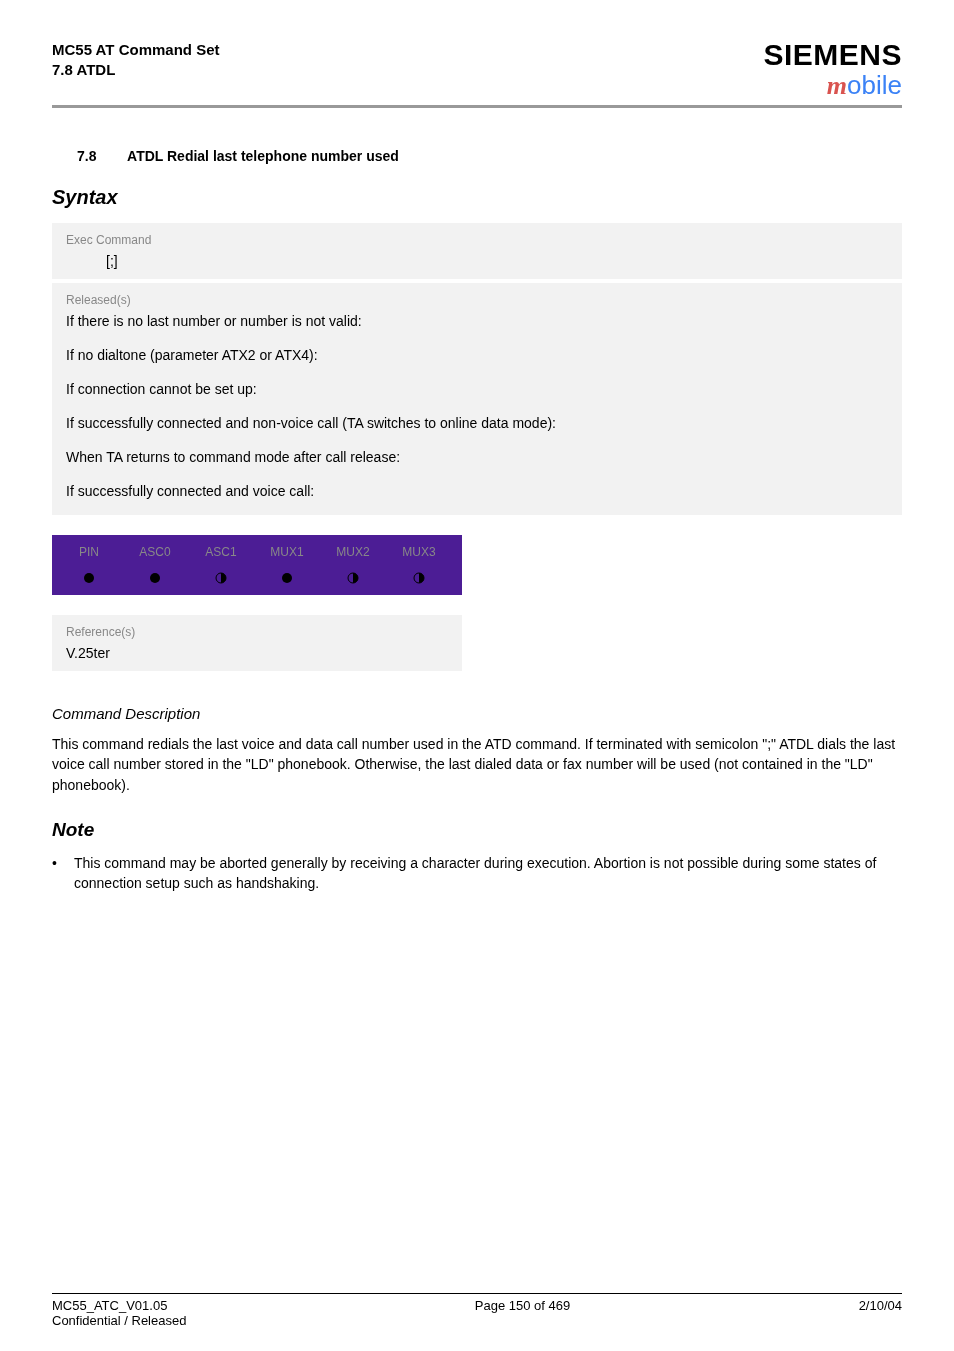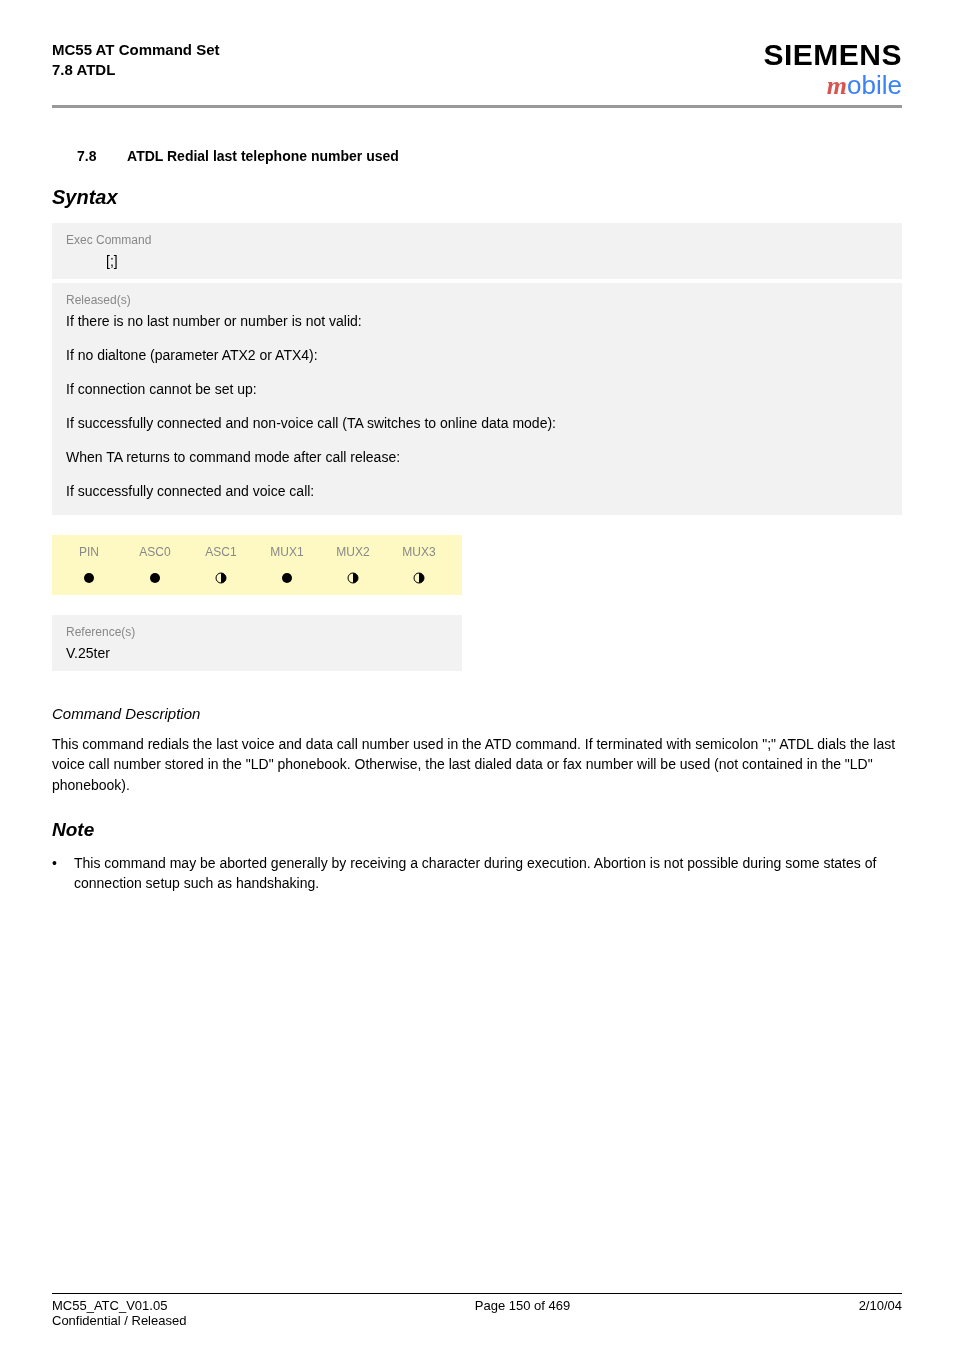--- a/index.html
+++ b/index.html
@@ -84,21 +84,21 @@
     font-size: 14px;
   }
   .resp-line {
     color: #000;
     margin-top: 6px;
     margin-bottom: 18px;
   }
   .resp-line:last-child { margin-bottom: 6px; }
   .channel-table {
     margin-top: 20px;
-    background: #fef9c3;
+    background: #4c1d95;
     padding: 10px 4px 10px 4px;
     width: 410px;
   }
   .channel-row {
     display: flex;
   }
   .channel-cell {
     width: 66px;
     text-align: center;
     font-size: 12px;

